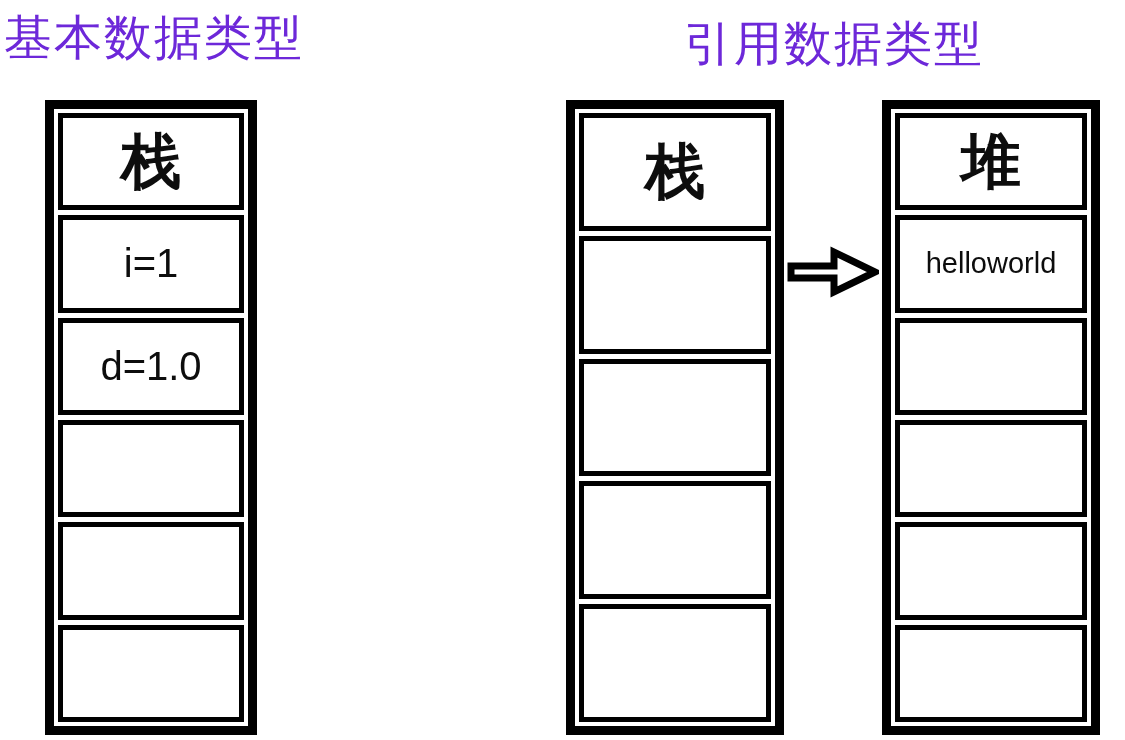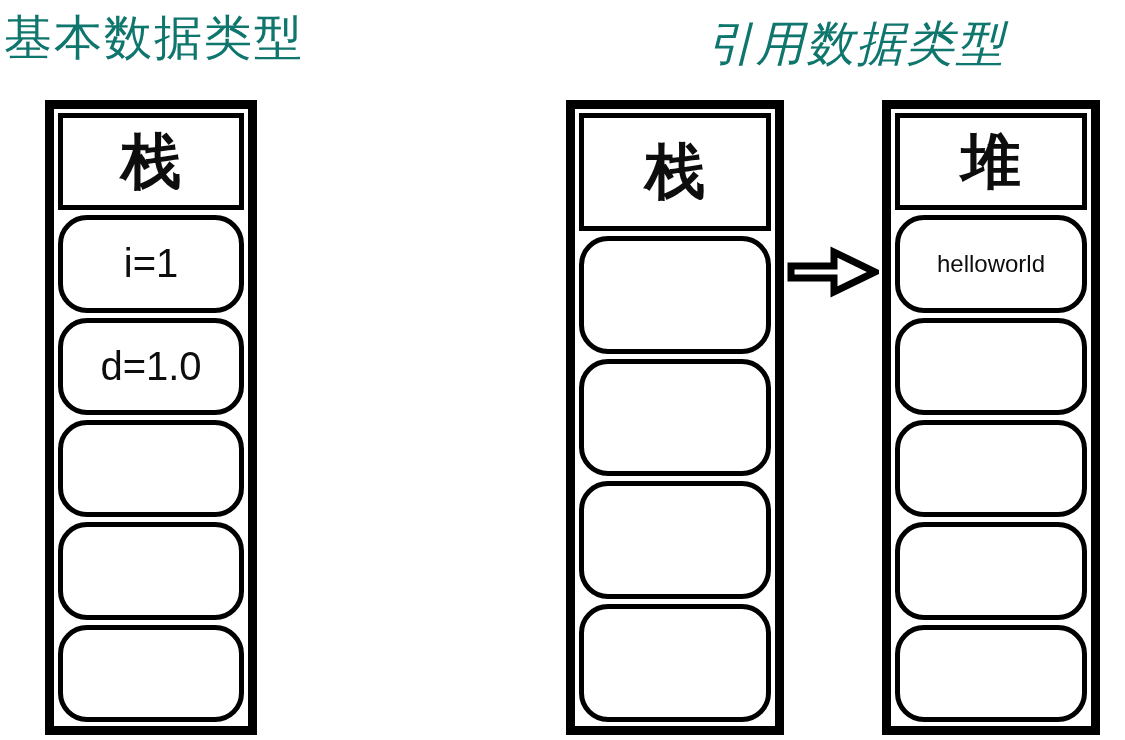--- a/index.html
+++ b/index.html
@@ -10,28 +10,28 @@
   }
   .canvas {
     position: relative;
     width: 1125px;
     height: 740px;
     background: #ffffff;
     overflow: hidden;
   }
   .title {
     position: absolute;
-    color: #0f766e;
+    color: #6d28d9;
     font-size: 48px;
     font-weight: 500;
     letter-spacing: 2px;
     white-space: nowrap;
   }
   #title-primitive { left: 4px;  top: 6px; }
-  #title-reference { left: 706px; top: 12px; font-style: italic; }
+  #title-reference { left: 684px; top: 12px; }
 
   .column {
     position: absolute;
     top: 100px;
     height: 635px;
     box-sizing: border-box;
     border: 9px solid #000000;
     background: #ffffff;
     padding: 4px;
     display: flex;
@@ -54,24 +54,23 @@
     color: #0d0d0d;
   }
   .cell.header {
     font-size: 60px;
     font-weight: 700;
     line-height: 1;
   }
   .cell.val {
     font-size: 40px;
     font-weight: 400;
-    border-radius: 29px;
   }
   .cell.val.small {
-    font-size: 24px;
+    font-size: 29px;
     text-align: center;
   }
 
   .arrow {
     position: absolute;
     left: 787px;
     top: 246px;
     width: 92px;
     height: 52px;
   }

